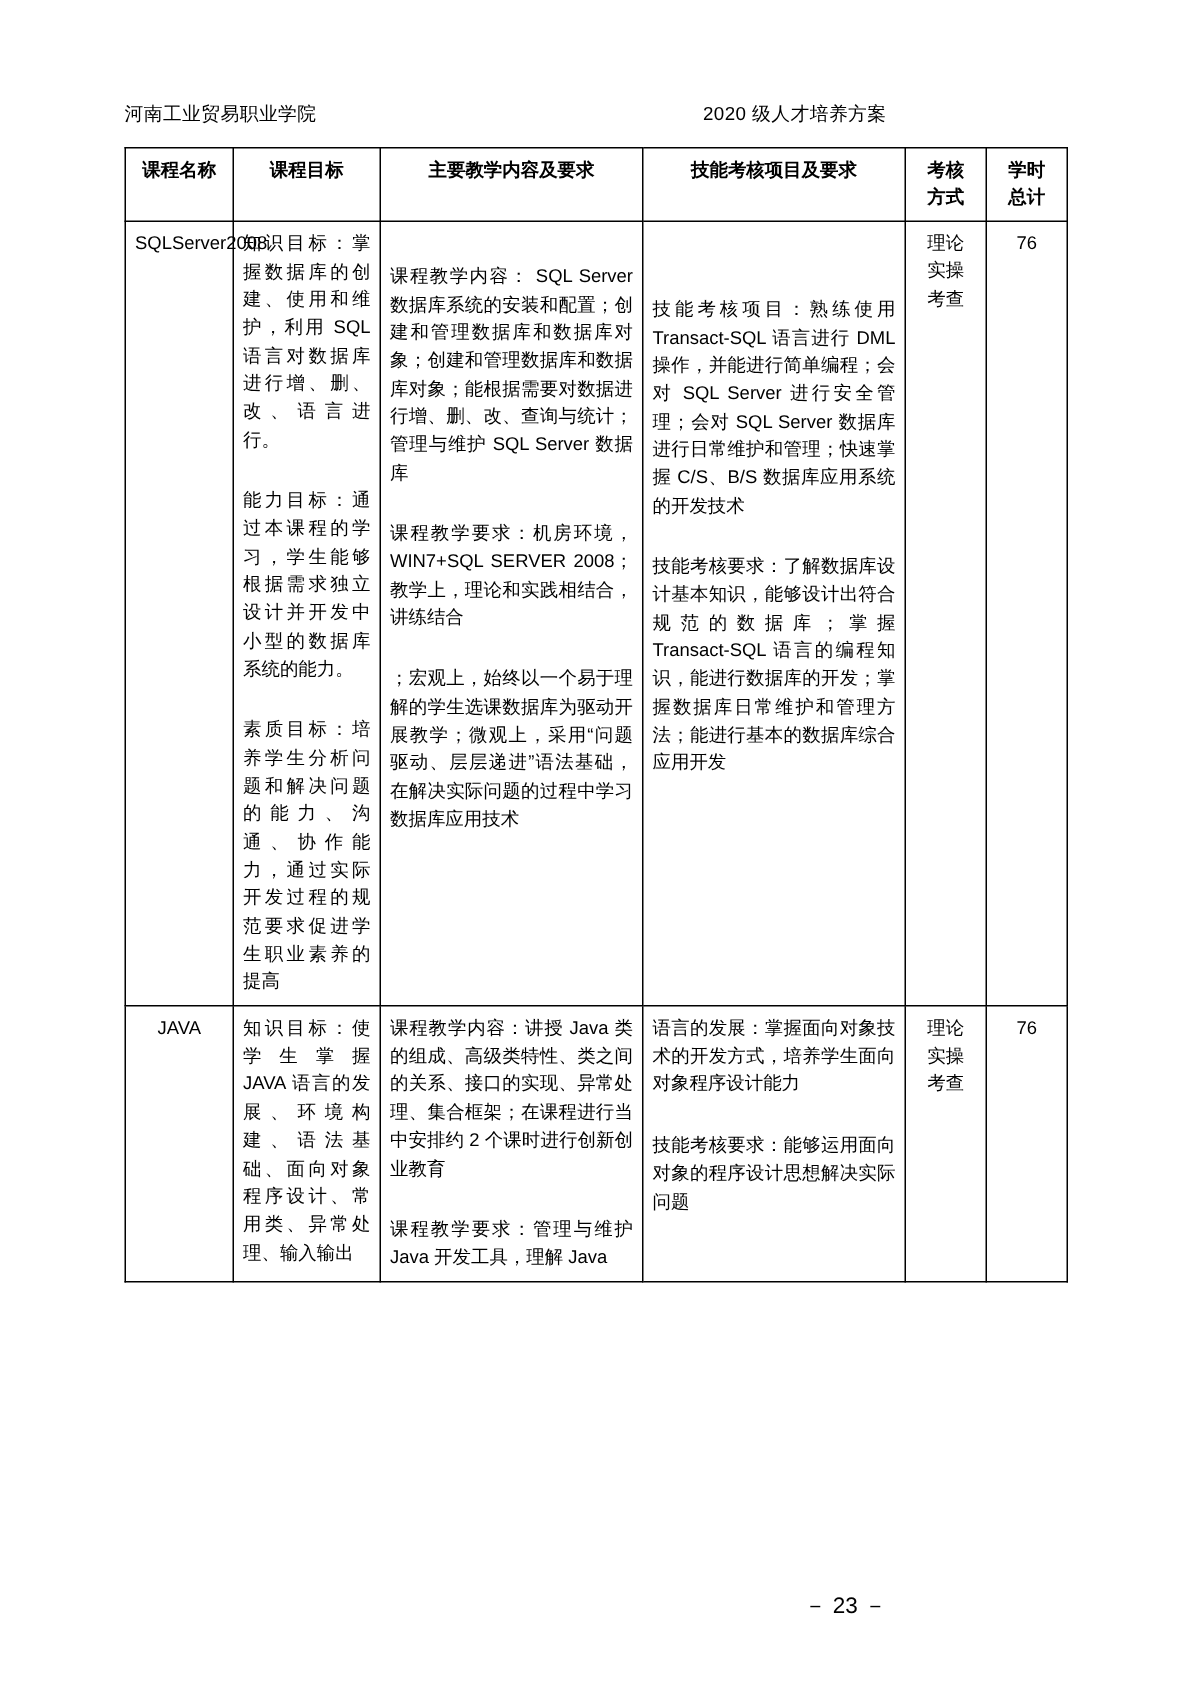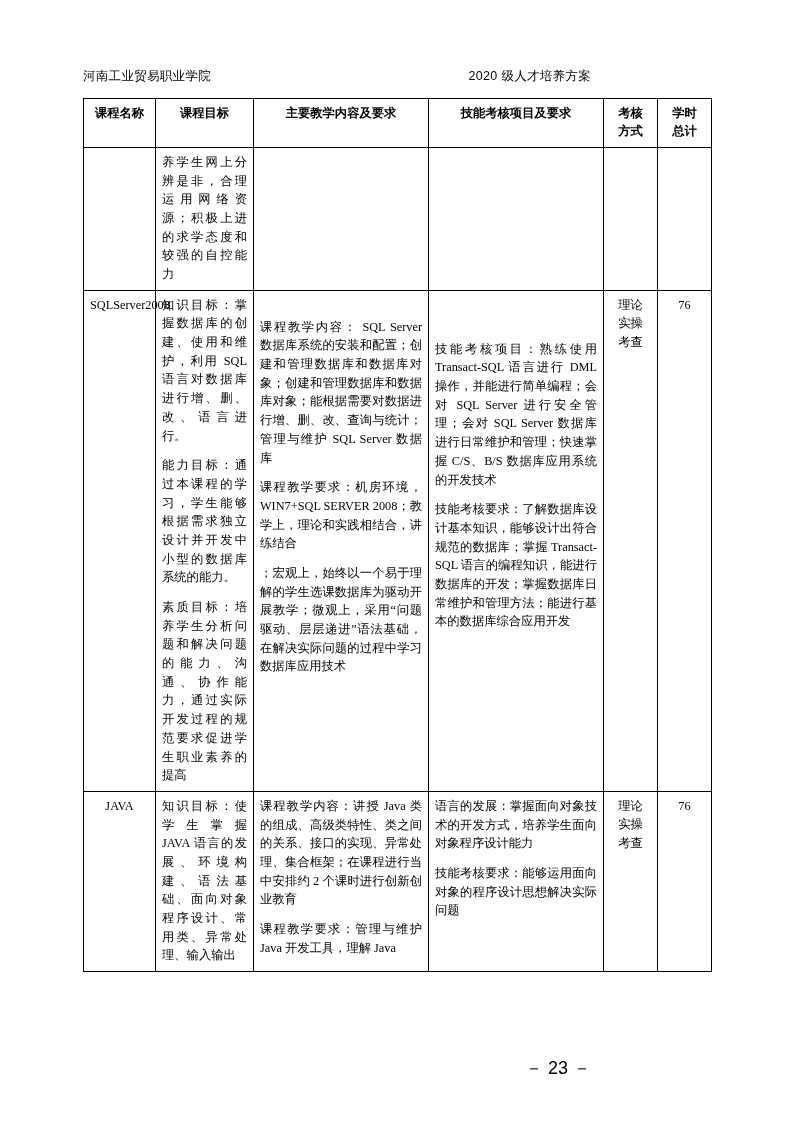--- a/index.html
+++ b/index.html
@@ -46,60 +46,60 @@
     width: 628px;
     border-collapse: collapse;
     table-layout: fixed;
   }
   table.main td, table.main th {
     border: 1px solid #000000;
     vertical-align: top;
     padding: 5px 6px 6px 6px;
     font-size: 12.3px;
     line-height: 1.52;
-    font-family: Liberation Serif, serif;
+    font-family: Liberation Sans, sans-serif;
   }
   thead th {
     text-align: center;
     vertical-align: middle;
     font-weight: bold;
     padding: 8px 4px;
     font-size: 12.6px;
   }
   col.c1 { width: 72px; }
   col.c2 { width: 98px; }
   col.c3 { width: 175px; }
   col.c4 { width: 175px; }
   col.c5 { width: 54px; }
   col.c6 { width: 54px; }
 
   td.justify {
     text-align: justify;
     text-justify: inter-ideograph;
   }
   .para { margin: 0; }
-  .para + .para { margin-top: 11px; }
+  .para + .para { margin-top: 22px; }
   .spacer-line { height: 11px; }
 
   td.vmid-center {
     text-align: center;
     vertical-align: middle;
     font-size: 12.3px;
   }
   .stack-line {
     display: block;
     line-height: 1.5;
   }
   .footer {
     position: absolute;
     left: 0;
     right: 83px;
     bottom: 42px;
     text-align: right;
-    font-size: 18px;
+    font-size: 15px;
     font-family: "Liberation Sans", sans-serif;
   }
 </style>
 </head>
 <body>
 
 <div class="page">
 
   <div class="header">
     <div class="left">河南工业贸易职业学院</div>
@@ -125,28 +125,20 @@
           <span class="stack-line">考核</span>
           <span class="stack-line">方式</span>
         </th>
         <th>
           <span class="stack-line">学时</span>
           <span class="stack-line">总计</span>
         </th>
       </tr>
     </thead>
     <tbody>
-      <tr>
-        <td></td>
-        <td class="justify">养学生网上分辨是非，合理运用网络资源；积极上进的求学态度和较强的自控能力</td>
-        <td></td>
-        <td></td>
-        <td></td>
-        <td></td>
-      </tr>
 
       <tr>
         <td class="vmid-center">SQLServer2008</td>
         <td class="justify">
           <p class="para">知识目标：掌握数据库的创建、使用和维护，利用 SQL 语言对数据库进行增、删、改、语言进行。</p>
           <p class="para">能力目标：通过本课程的学习，学生能够根据需求独立设计并开发中小型的数据库系统的能力。</p>
           <p class="para">素质目标：培养学生分析问题和解决问题的能力、沟通、协作能力，通过实际开发过程的规范要求促进学生职业素养的提高</p>
         </td>
         <td class="justify">
           <div class="spacer-line"></div>

